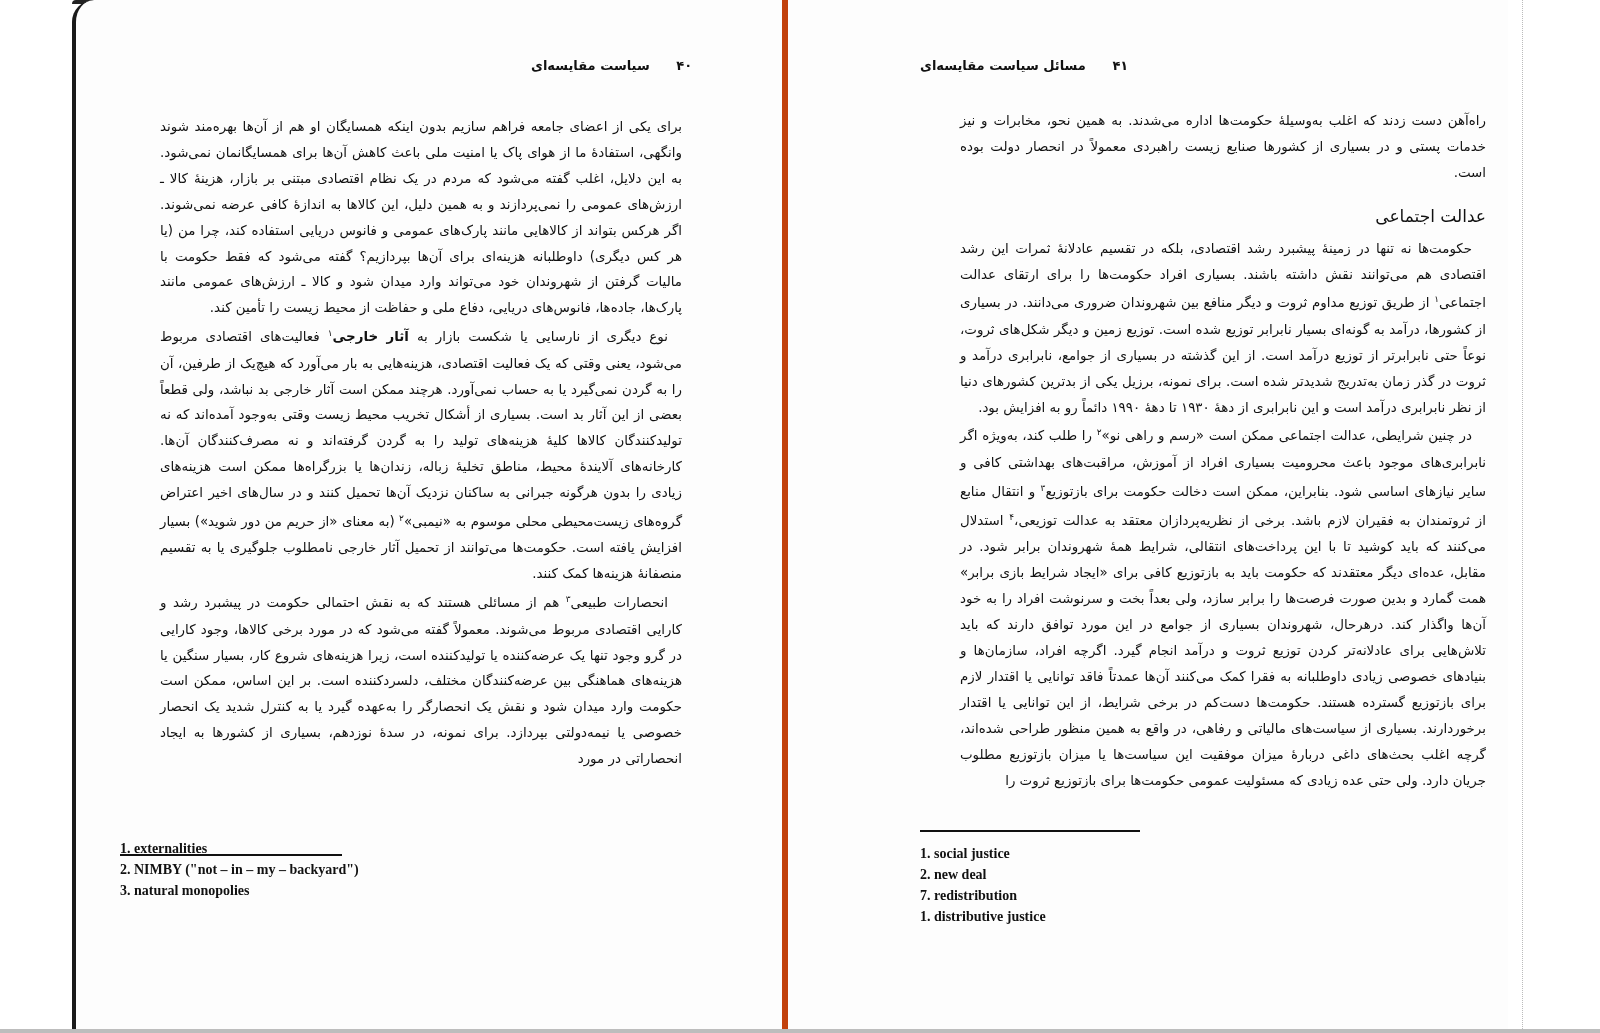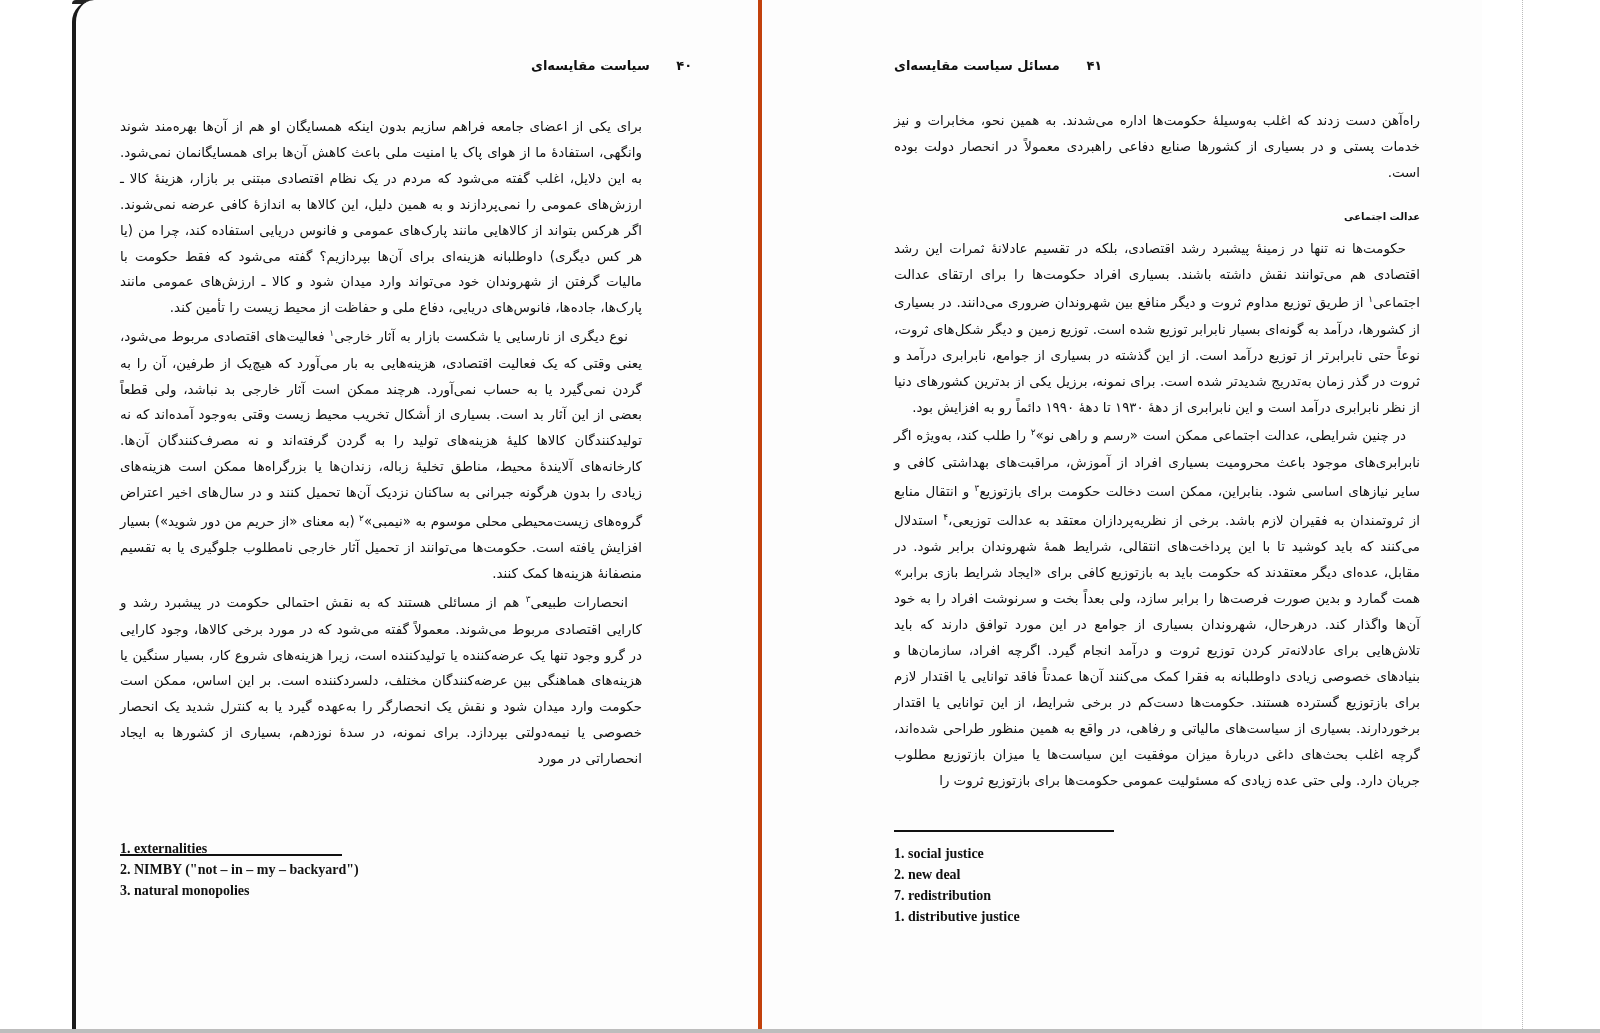--- a/index.html
+++ b/index.html
@@ -1,32 +1,32 @@
 <!DOCTYPE html>
 <html><head>
 <meta charset="utf-8">
 <style>
   html, body { margin:0; padding:0; }
   body { width:1600px; height:1033px; background:#ffffff; position:relative; overflow:hidden;
          font-family:"DejaVu Sans", sans-serif; color:#111; }
   .spread { position:absolute; inset:0; background:#fff; }
   .page { position:absolute; top:0; height:1033px; background:#fdfdfd; }
   .page-left { left:72px; width:710px; border-left:4px solid #1a1a1a; border-top-left-radius:22px;padding-left:45px; }
-  .page-right { left:758px; width:720px; border-left:4px solid #c2410c; }
+  .page-right { left:782px; width:720px; border-left:6px solid #c2410c; }
   .top-edge-left { position:absolute; left:72px; top:0; width:150px; height:4px; background:#222; border-top-left-radius:20px; }
   .top-edge-right { position:absolute; left:845px; top:0; width:50px; height:3px; background:#222; }
   .right-edge { position:absolute; left:1522px; top:0; width:1px; height:1033px; border-left:1px dotted #bbb; }
   .bottom-line { position:absolute; left:0; right:0; bottom:0; height:4px; background:#bdbdbd; }
   .header { position:absolute; top:58px; direction:rtl; font-weight:bold; font-size:13px; }
   .header .num { margin-left:22px; }
-  .body-text { position:absolute; direction:rtl; text-align:justify; font-size:13.4px; line-height:25.9px; }
+  .body-text { position:absolute; direction:rtl; text-align:justify; font-size:13.4px; line-height:25.9px;margin-left:40px; }
   .body-text p { margin:0; text-indent:0; }
   .body-text p.ind { text-indent:14px; }
-  .body-text b { font-weight:normal; }
-  .heading { font-weight:bold; font-size:10px; margin:18px 0 6px 0; }
+  .body-text b { font-weight:bold; }
+  .heading { font-weight:normal; font-size:17px; margin:18px 0 6px 0; }
   sup { font-size:9px; }
   .rule { position:absolute; height:2px; background:#111; }
   .footnotes { position:absolute; direction:ltr; font-family:"Liberation Serif", serif; font-weight:bold; font-size:14px; line-height:21px; }
   .footnotes div { white-space:nowrap; }
 </style>
 </head>
 <body>
 
 <div class="spread">
   <div class="top-edge-left"></div>
@@ -49,21 +49,21 @@
         <div>3. natural monopolies</div>
       </div>
   </div>
 
   <div class="page page-right">
     <div class="header" style="left:132px;">
       <span class="num">۴۱</span>
       <span>مسائل سیاست مقایسه‌ای</span>
     </div>
     <div class="body-text" style="left:132px; top:108px; width:526px;">
-      <p>راه‌آهن دست زدند که اغلب به‌وسیلهٔ حکومت‌ها اداره می‌شدند. به همین نحو، مخابرات و نیز خدمات پستی و در بسیاری از کشورها صنایع دفاعی راهبردی معمولاً در انحصار دولت بوده است.</p>
+      <p>راه‌آهن دست زدند که اغلب به‌وسیلهٔ حکومت‌ها اداره می‌شدند. به همین نحو، مخابرات و نیز خدمات پستی و در بسیاری از کشورها صنایع زیست راهبردی معمولاً در انحصار دولت بوده است.</p>
       <div class="heading">عدالت اجتماعی</div>
       <div id="right-body">
           <p class="ind"><span>حکومت‌ها نه تنها در زمینهٔ پیشبرد رشد اقتصادی، بلکه در تقسیم عادلانهٔ ثمرات این رشد اقتصادی هم می‌توانند نقش داشته باشند. بسیاری افراد حکومت‌ها را برای ارتقای عدالت اجتماعی</span><sup>۱</sup><span> از طریق توزیع مداوم ثروت و دیگر منافع بین شهروندان ضروری می‌دانند. در بسیاری از کشورها، درآمد به گونه‌ای بسیار نابرابر توزیع شده است. توزیع زمین و دیگر شکل‌های ثروت، نوعاً حتی نابرابرتر از توزیع درآمد است. از این گذشته در بسیاری از جوامع، نابرابری درآمد و ثروت در گذر زمان به‌تدریج شدیدتر شده است. برای نمونه، برزیل یکی از بدترین کشورهای دنیا از نظر نابرابری درآمد است و این نابرابری از دههٔ ۱۹۳۰ تا دههٔ ۱۹۹۰ دائماً رو به افزایش بود.</span></p>
           <p class="ind"><span>در چنین شرایطی، عدالت اجتماعی ممکن است «رسم و راهی نو»</span><sup>۲</sup><span> را طلب کند، به‌ویژه اگر نابرابری‌های موجود باعث محرومیت بسیاری افراد از آموزش، مراقبت‌های بهداشتی کافی و سایر نیازهای اساسی شود. بنابراین، ممکن است دخالت حکومت برای بازتوزیع</span><sup>۳</sup><span> و انتقال منابع از ثروتمندان به فقیران لازم باشد. برخی از نظریه‌پردازان معتقد به عدالت توزیعی،</span><sup>۴</sup><span> استدلال می‌کنند که باید کوشید تا با این پرداخت‌های انتقالی، شرایط همهٔ شهروندان برابر شود. در مقابل، عده‌ای دیگر معتقدند که حکومت باید به بازتوزیع کافی برای «ایجاد شرایط بازی برابر» همت گمارد و بدین صورت فرصت‌ها را برابر سازد، ولی بعداً بخت و سرنوشت افراد را به خود آن‌ها واگذار کند. درهرحال، شهروندان بسیاری از جوامع در این مورد توافق دارند که باید تلاش‌هایی برای عادلانه‌تر کردن توزیع ثروت و درآمد انجام گیرد. اگرچه افراد، سازمان‌ها و بنیادهای خصوصی زیادی داوطلبانه به فقرا کمک می‌کنند آن‌ها عمدتاً فاقد توانایی یا اقتدار لازم برای بازتوزیع گسترده هستند. حکومت‌ها دست‌کم در برخی شرایط، از این توانایی یا اقتدار برخوردارند. بسیاری از سیاست‌های مالیاتی و رفاهی، در واقع به همین منظور طراحی شده‌اند، گرچه اغلب بحث‌های داغی دربارهٔ میزان موفقیت این سیاست‌ها یا میزان بازتوزیع مطلوب جریان دارد. ولی حتی عده زیادی که مسئولیت عمومی حکومت‌ها برای بازتوزیع ثروت را</span></p>
         </div>
     </div>
     <div class="rule" style="left:132px; top:830px; width:220px;"></div>
     <div class="footnotes" id="right-footnotes" style="left:132px; top:843px;">
         <div>1. social justice</div>
         <div>2. new deal</div>

